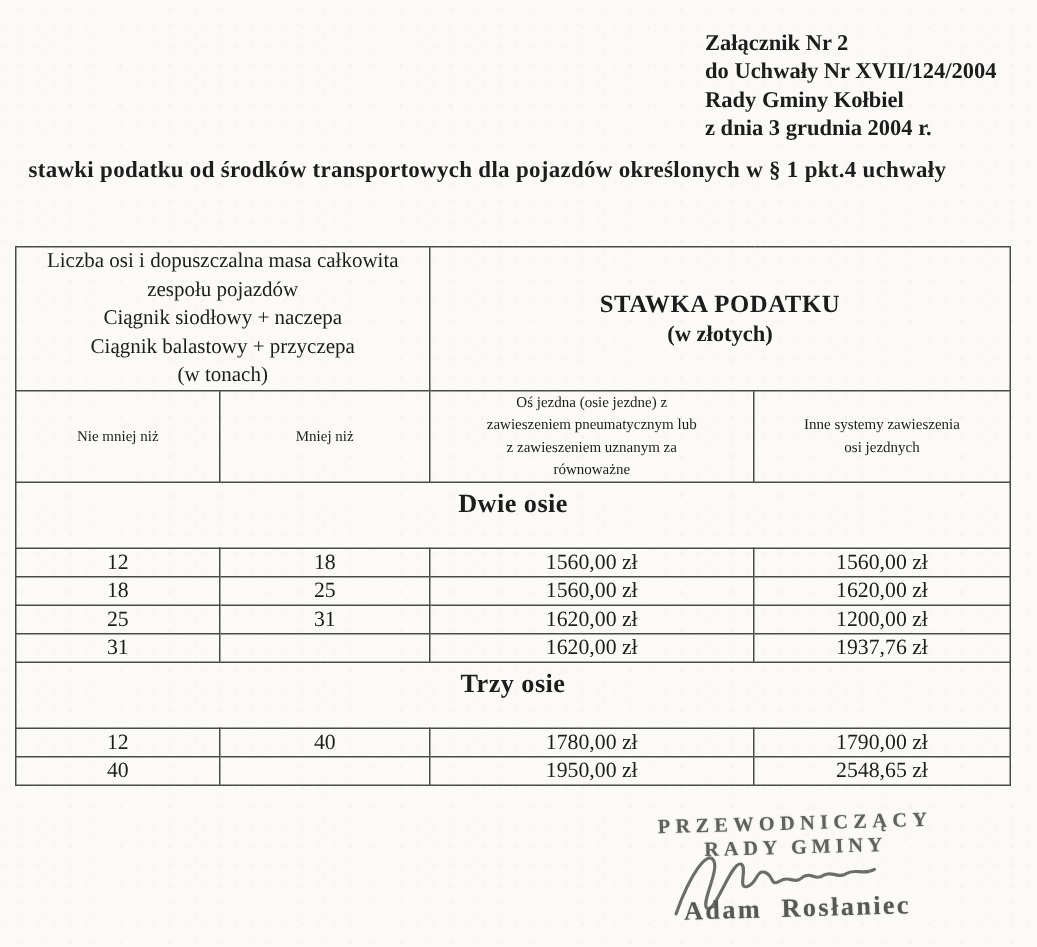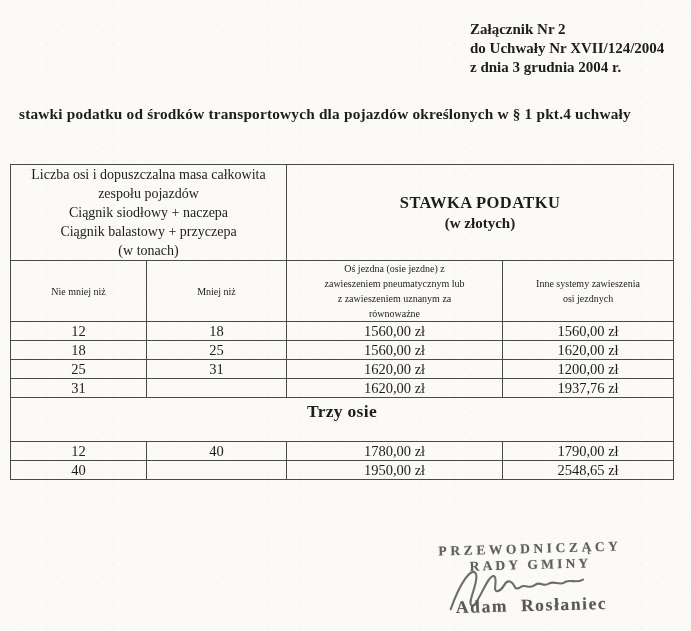--- a/index.html
+++ b/index.html
@@ -80,20 +80,21 @@
     text-shadow:0 0 1px rgba(60,60,58,0.35);
     white-space:nowrap;
   }
 </style>
 </head>
 <body>
 
 <div class="attachment">
   <div>Załącznik Nr 2</div>
   <div>do Uchwały Nr XVII/124/2004</div>
+  <div>Rady Gminy Kołbiel</div>
   <div>z dnia 3 grudnia 2004 r.</div>
 </div>
 
 <div class="doc-title">stawki podatku od środków transportowych dla pojazdów określonych w § 1 pkt.4 uchwały</div>
 
 <table class="tax">
   <colgroup>
     <col style="width:136px">
       <col style="width:140px">
       <col style="width:216px">
@@ -115,20 +116,23 @@
       <th>Nie mniej niż</th>
       <th>Mniej niż</th>
       <th>Oś jezdna (osie jezdne) z
 zawieszeniem pneumatycznym lub
 z zawieszeniem uznanym za
 równoważne</th>
       <th>Inne systemy zawieszenia
 osi jezdnych</th>
     </tr>
 
+    <tr class="section">
+      <td colspan="4">Dwie osie</td>
+    </tr>
     <tr class="data">
       <td>12</td>
       <td>18</td>
       <td>1560,00 zł</td>
       <td>1560,00 zł</td>
     </tr>
     <tr class="data">
       <td>18</td>
       <td>25</td>
       <td>1560,00 zł</td>

